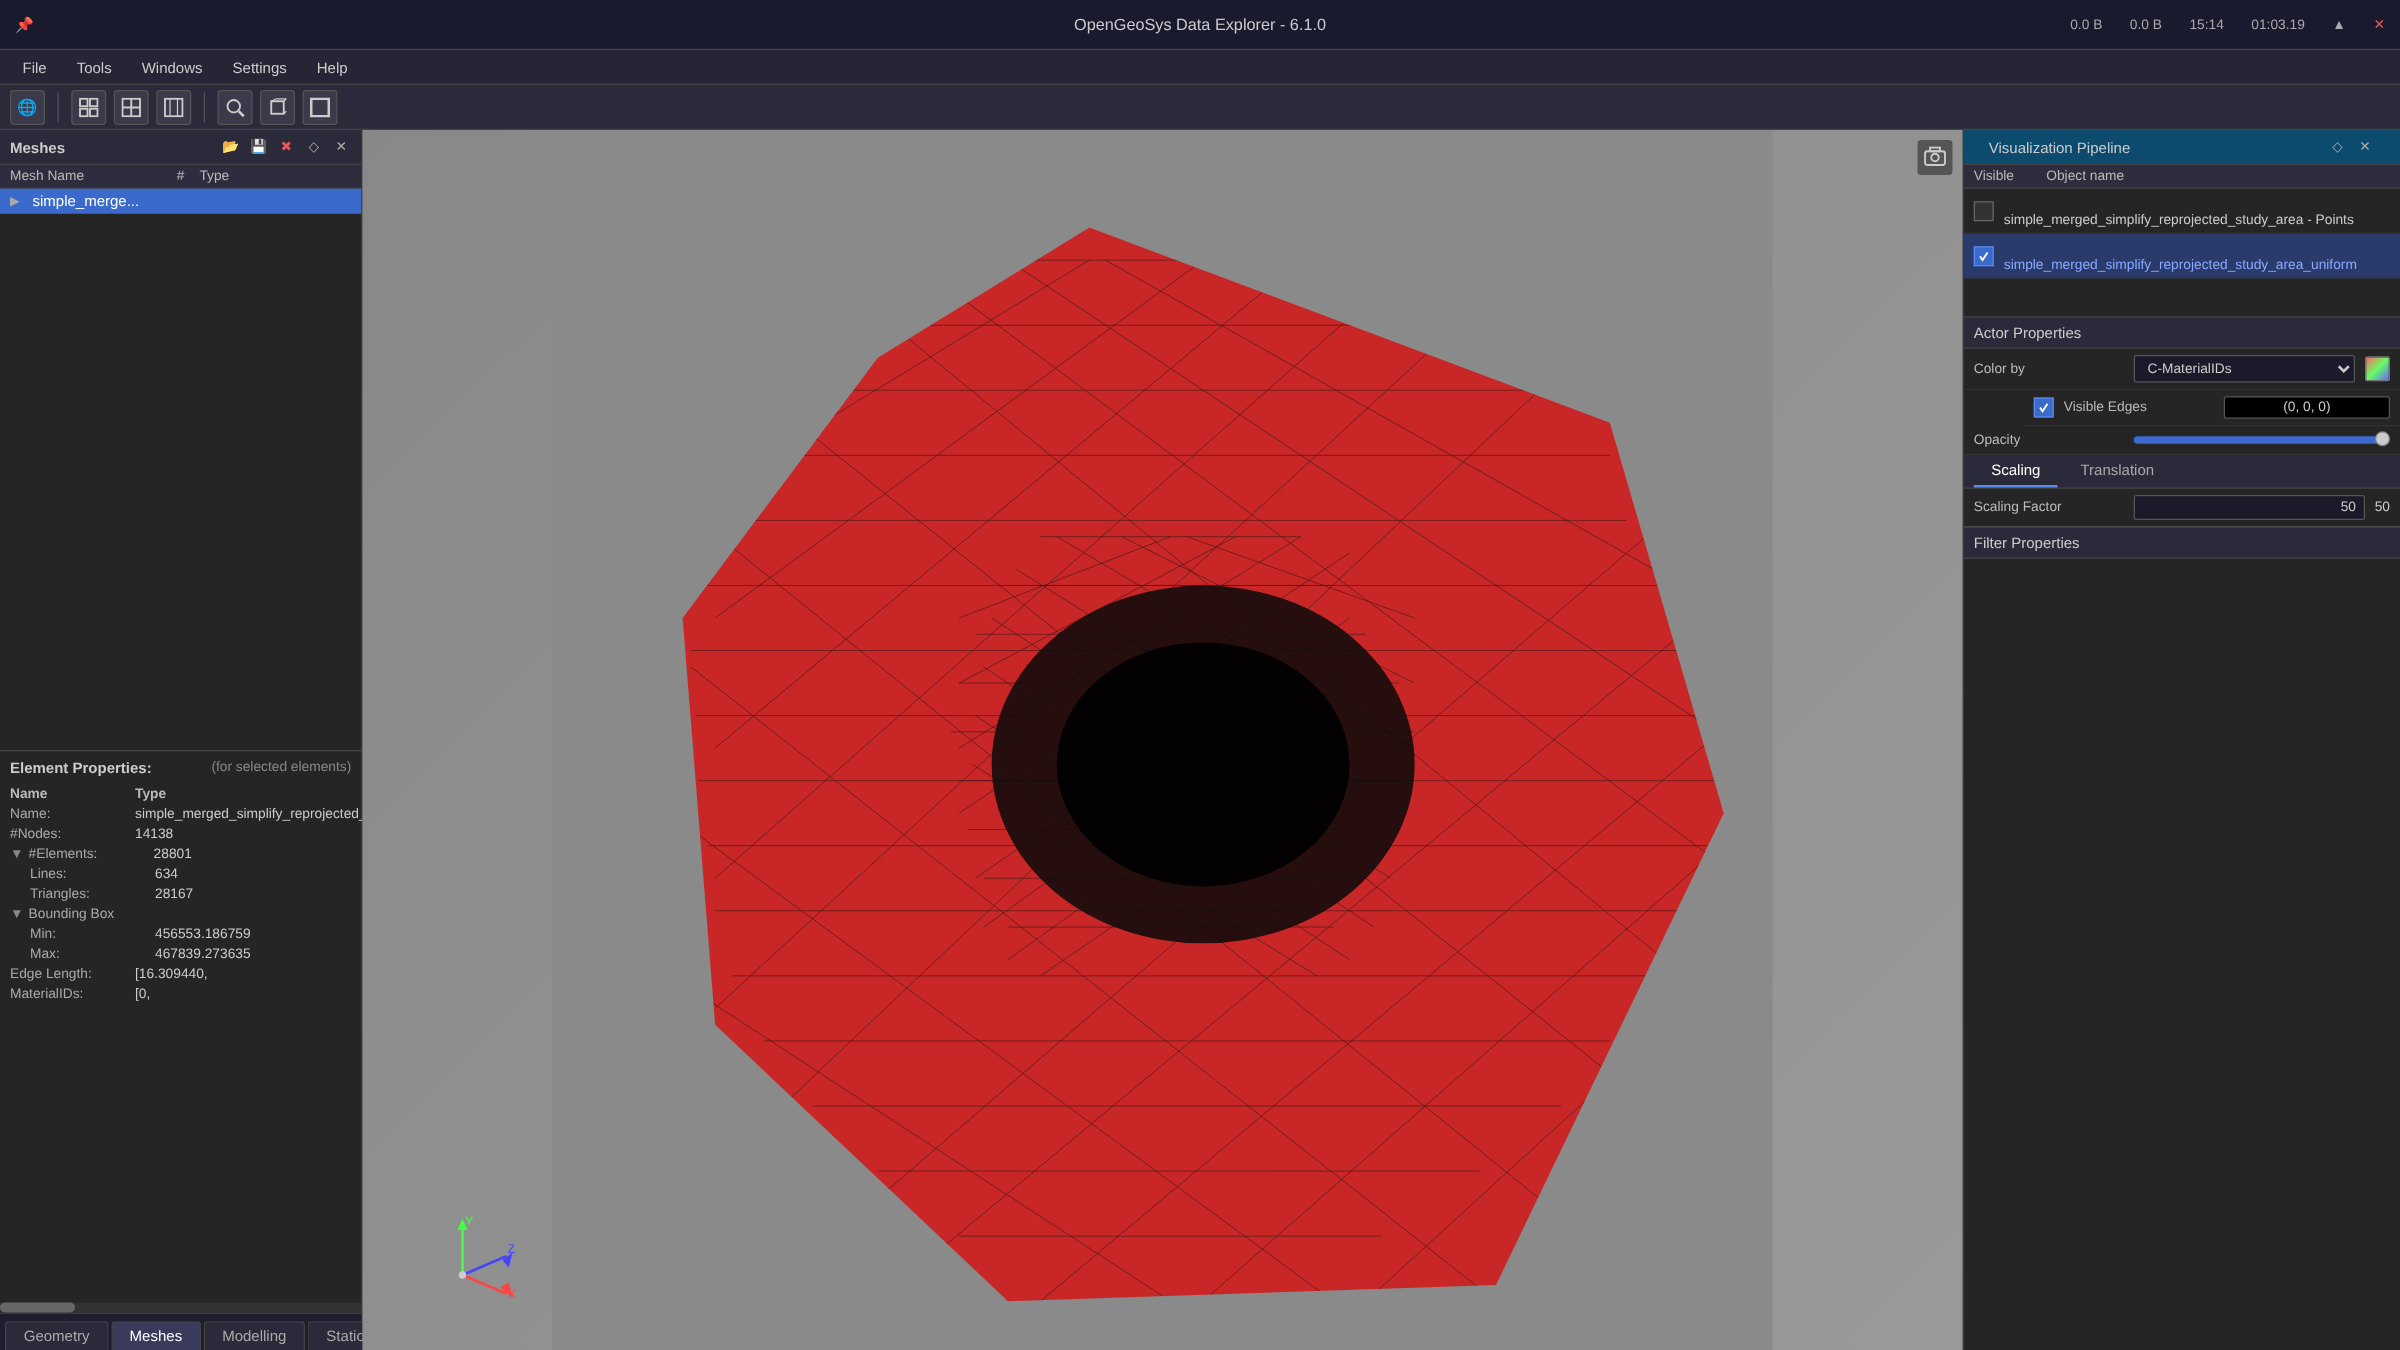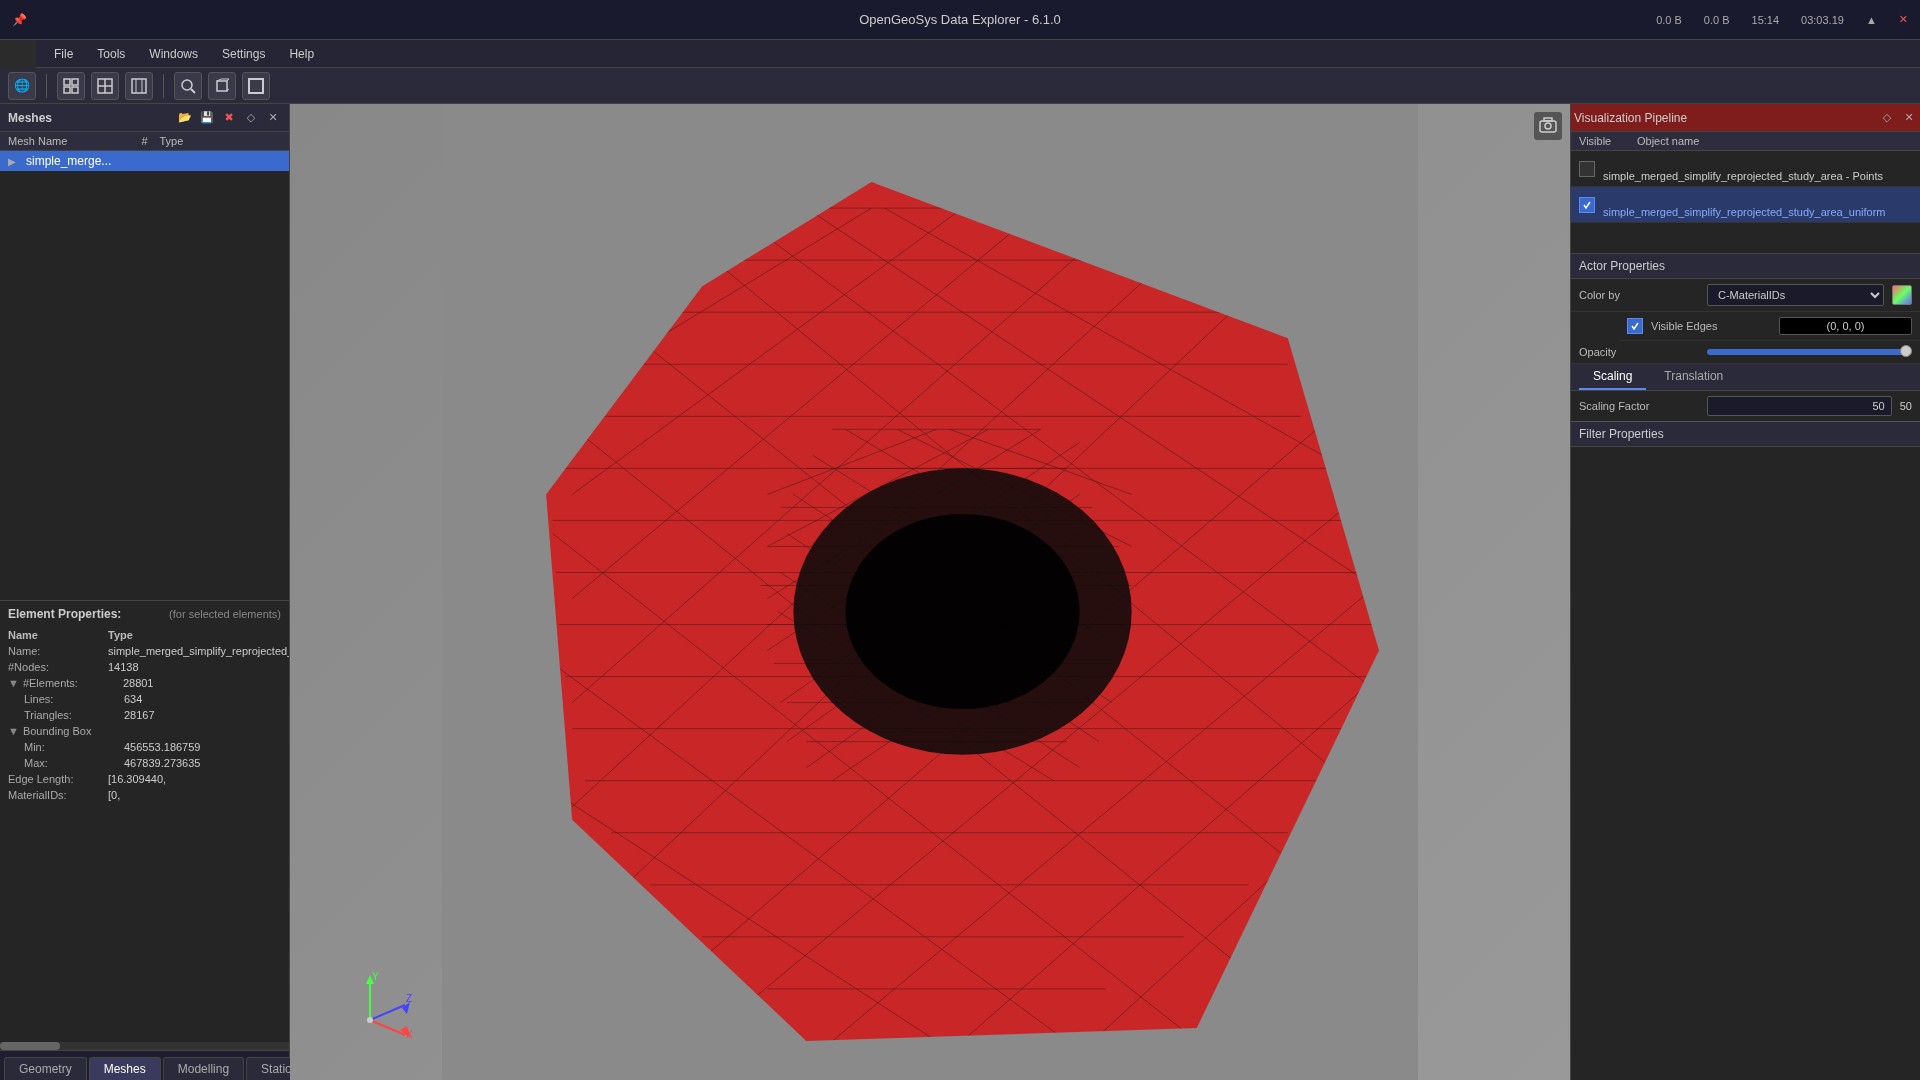--- a/index.html
+++ b/index.html
@@ -37,21 +37,20 @@
 
     
     #menubar {
       height: 28px;
       background: #252535;
       display: flex;
       align-items: center;
       padding: 0 8px;
       gap: 4px;
       border-bottom: 1px solid #444;
-      margin-left: 36px;
     }
     .menu-item {
       padding: 2px 10px;
       cursor: pointer;
       border-radius: 3px;
       color: #ccc;
     }
 
     
     #toolbar {
@@ -233,25 +232,25 @@
       width: 350px;
       background: #252525;
       border-left: 1px solid #444;
       display: flex;
       flex-direction: column;
       overflow-y: auto;
     }
 
     #vis-pipeline-header {
       height: 28px;
-      background: #7f1d1d;
+      background: #0c4a6e;
       display: flex;
       align-items: center;
       justify-content: space-between;
-      padding: 0 3px;
+      padding: 0 20px;
       border-bottom: 1px solid #444;
       font-size: 12px;
       color: #ccc;
     }
 
     #vis-pipeline-cols {
       display: flex;
       background: #2d2d3d;
       padding: 3px 8px;
       border-bottom: 1px solid #444;
@@ -457,21 +456,21 @@
 
 <div id="titlebar">
   <div id="titlebar-left">
     <span style="color:#aaa; cursor:pointer;">📌</span>
   </div>
   <div id="titlebar-title">OpenGeoSys Data Explorer - 6.1.0</div>
   <div id="titlebar-right">
     <span>0.0 B</span>
     <span>0.0 B</span>
     <span>15:14</span>
-    <span>03:03.19</span>
+    <span>01:03.19</span>
     <span style="cursor:pointer;">▲</span>
     <span style="cursor:pointer; color:#e55;">✕</span>
   </div>
 </div>
 
 <div id="menubar">
   <span class="menu-item">File</span>
   <span class="menu-item">Tools</span>
   <span class="menu-item">Windows</span>
   <span class="menu-item">Settings</span>

